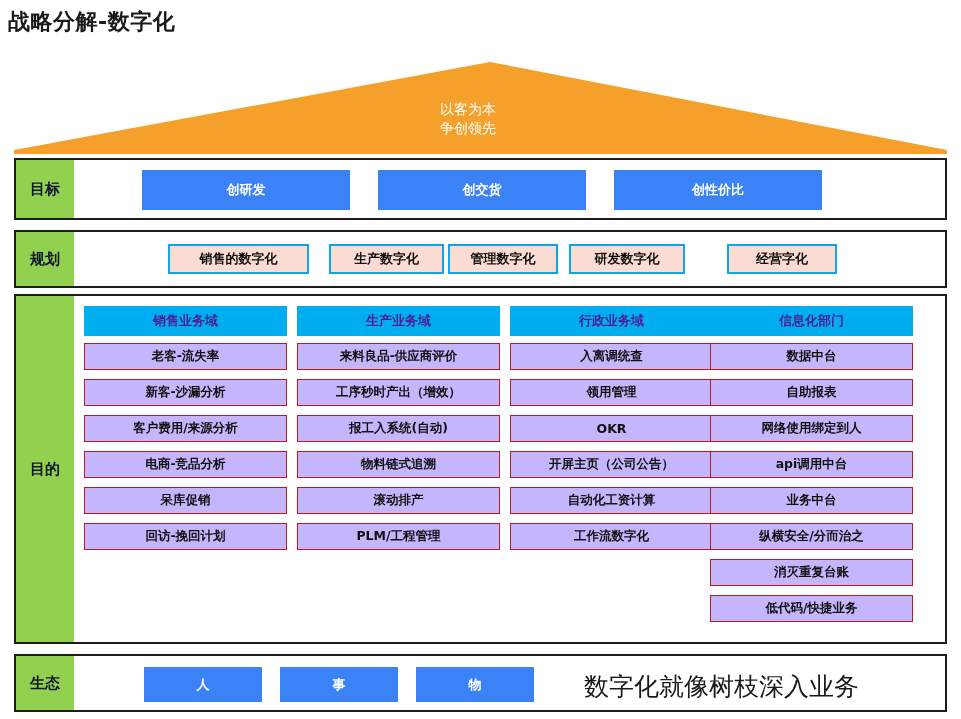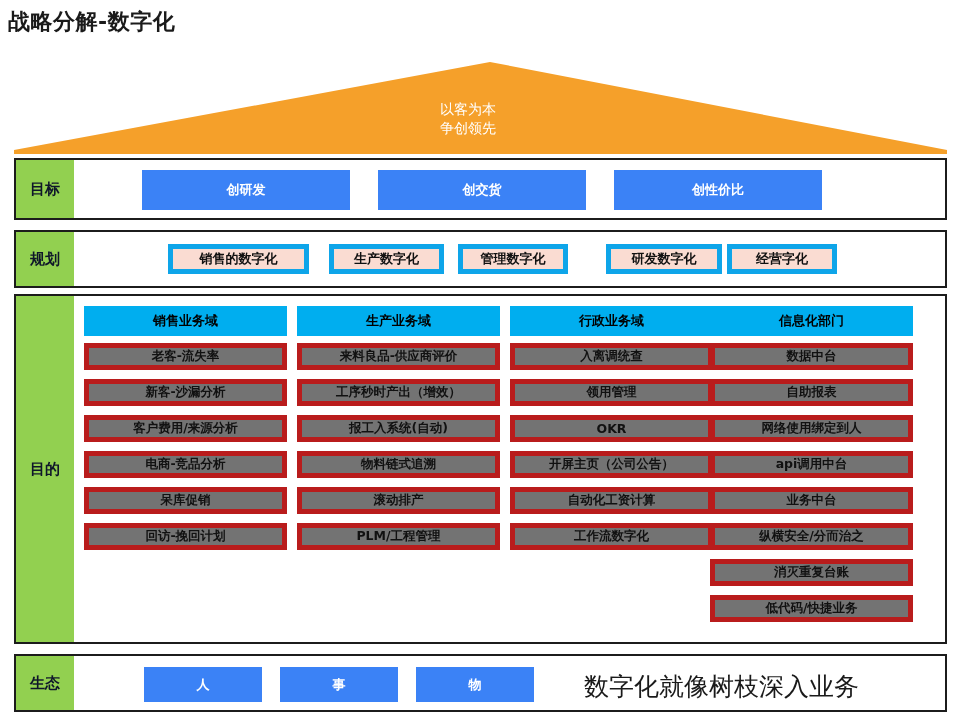--- a/index.html
+++ b/index.html
@@ -57,58 +57,58 @@
     background:#3b82f6;
     color:#ffffff;
     font-size:13px;font-weight:bold;
     display:flex;align-items:center;justify-content:center;
     box-sizing:border-box;
     text-align:center;
   }
   .chip-pink{
     position:absolute;
     background:#FADCD2;
-    border:5px solid #0ea5e9;
+    border:2px solid #0ea5e9;
     color:#111111;
     font-size:13px;font-weight:bold;
     display:flex;align-items:center;justify-content:center;
     box-sizing:border-box;
     text-align:center;
   }
 
   
   .goal-chip{top:10px;height:40px;font-size:13px;}
   .goal-chip.g0{left:126px;width:208px;}
   .goal-chip.g1{left:362px;width:208px;}
   .goal-chip.g2{left:598px;width:208px;}
 
   
   .plan-chip{top:12px;height:30px;font-size:13px;}
   .plan-chip.p0{left:152px;width:141px;}
   .plan-chip.p1{left:313px;width:115px;}
-  .plan-chip.p2{left:442px;width:110px;}
-  .plan-chip.p3{left:590px;width:116px;}
+  .plan-chip.p2{left:432px;width:110px;}
+  .plan-chip.p3{left:553px;width:116px;}
   .plan-chip.p4{left:711px;width:110px;}
 
   
   .col{position:absolute;top:10px;}
   .col0{left:68px;width:203px;}
   .col1{left:281px;width:203px;}
   .col2{left:494px;width:203px;}
   .col3{left:694px;width:203px;}
   .col-head{
     position:relative;height:30px;width:100%;
-    background:#00AEEF;color:#000000;
+    background:#00AEEF;color:#4c1d95;
     font-size:13px;font-weight:bold;
     display:flex;align-items:center;justify-content:center;
     box-sizing:border-box;margin-bottom:7px;
   }
   .col-item{
     position:relative;height:27px;width:100%;
-    background:#737373;border:5px solid #b91c1c;
+    background:#c4b5fd;border:1px solid #b91c1c;
     color:#111111;font-size:12.5px;font-weight:bold;
     display:flex;align-items:center;justify-content:center;
     box-sizing:border-box;margin-bottom:9px;
     white-space:nowrap;
   }
 
   
   .eco-chip{top:11px;height:35px;font-size:13px;}
   .eco-chip.e0{left:128px;width:118px;}
   .eco-chip.e1{left:264px;width:118px;}

